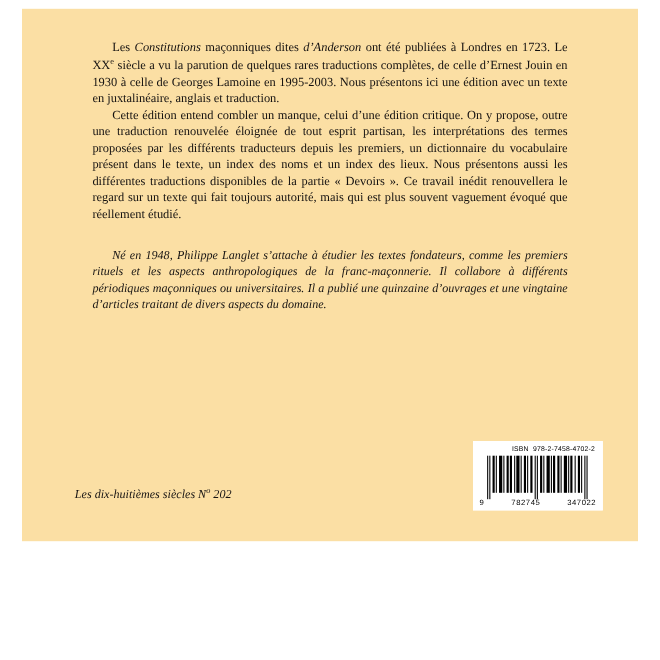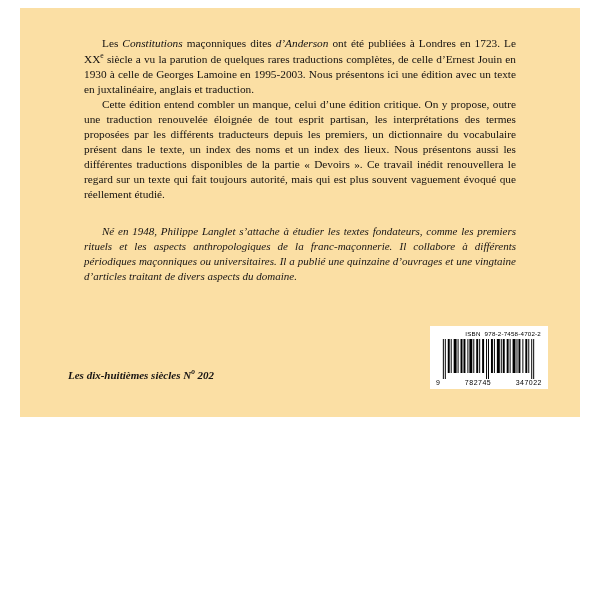--- a/index.html
+++ b/index.html
@@ -10,21 +10,21 @@
     width: 600px;
     height: 600px;
     background: #ffffff;
     font-family: "Liberation Serif", serif;
   }
   .page {
     position: absolute;
     left: 20px;
     top: 8px;
     width: 560px;
-    height: 409px;
+    height: 484px;
     background: #fbdfa4;
     box-sizing: border-box;
     overflow: hidden;
   }
   .content {
     position: absolute;
     left: 64px;
     top: 28px;
     width: 432px;
   }
@@ -63,21 +63,20 @@
     height: 120px;
   }
   .series {
     position: absolute;
     left: 48px;
     bottom: 36px;
     font-size: 11px;
     font-style: italic;
     color: #171413;
     white-space: nowrap;
-    font-weight: bold;
   }
   .series .sup { font-style: italic; }
 
   .barcode-box {
     position: absolute;
     right: 32px;
     bottom: 28px;
     width: 118px;
     background: #ffffff;
     padding: 3px 4px 2px 4px;

